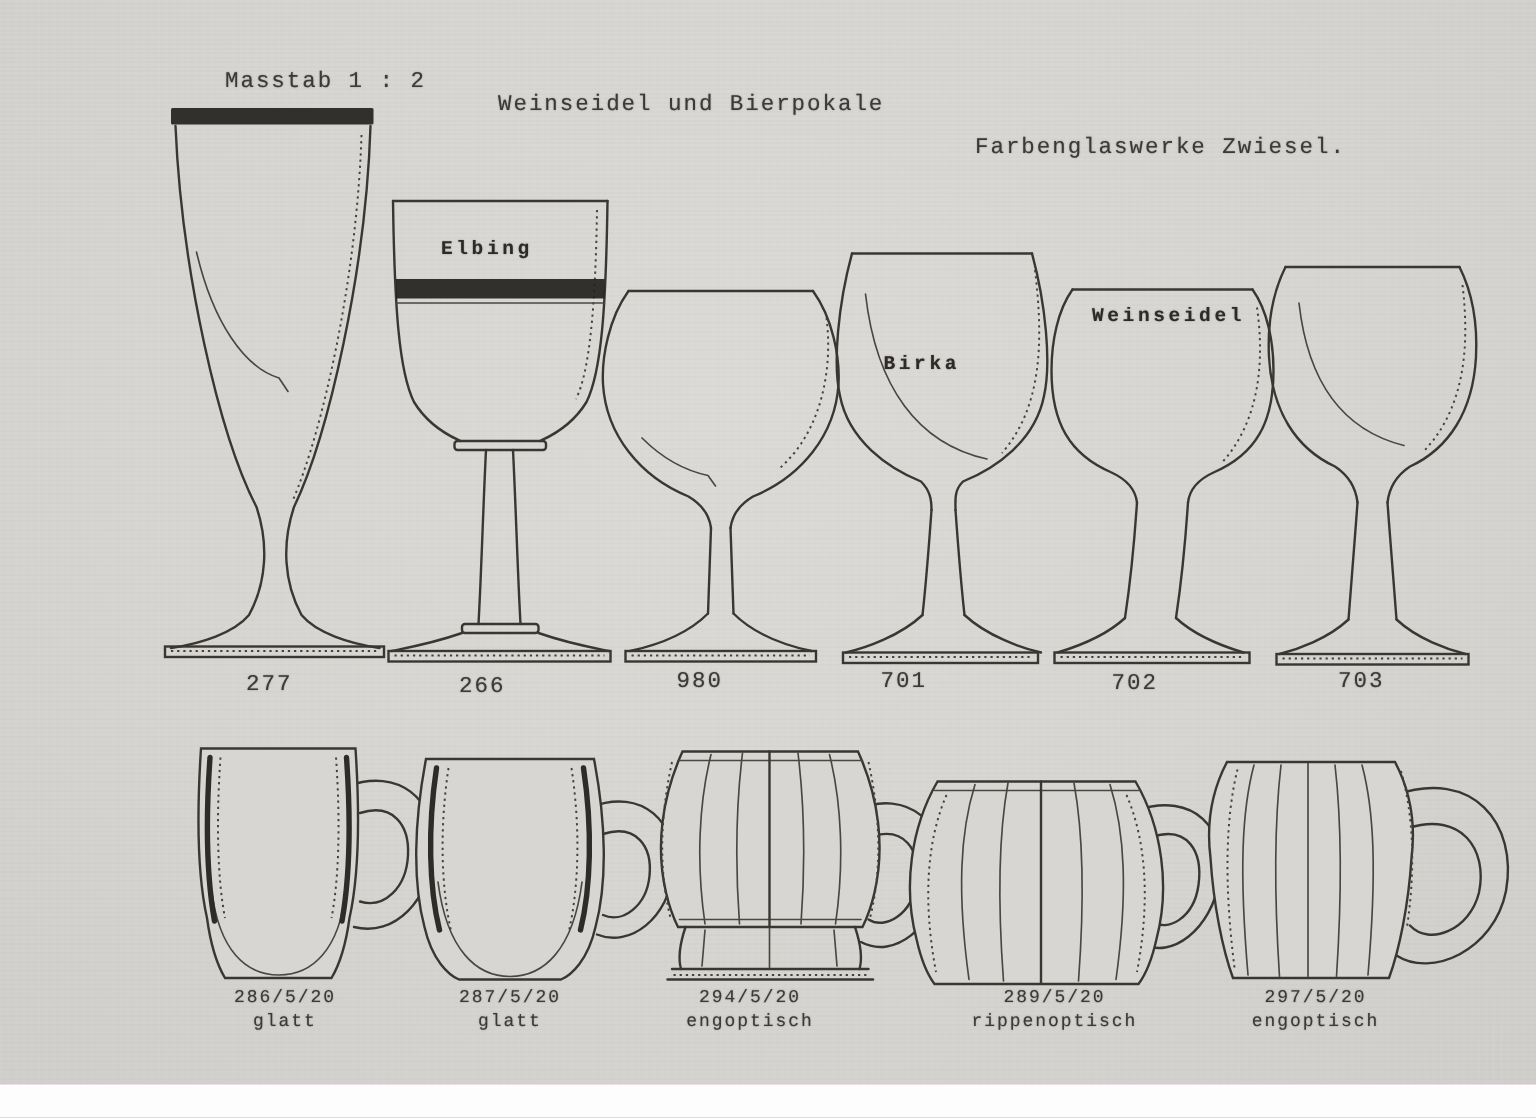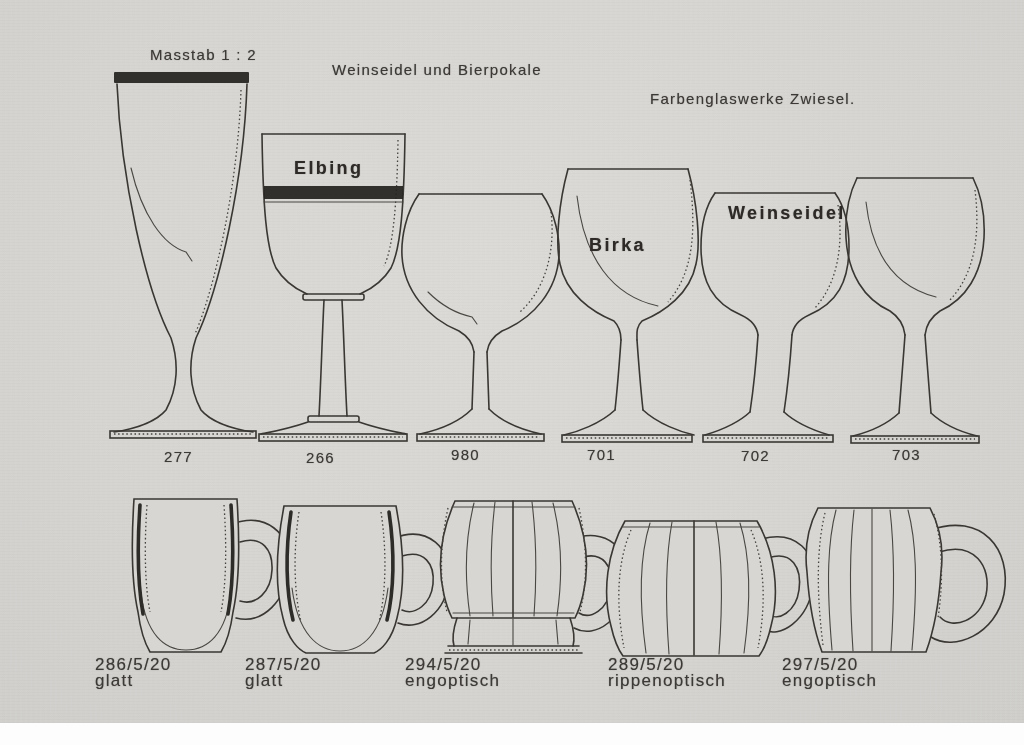--- a/index.html
+++ b/index.html
@@ -1,34 +1,34 @@
 <!DOCTYPE html>
 <html><head>
 <meta charset="utf-8">
 <style>
   html,body{margin:0;padding:0;background:#e8e8e6;}
   .page{position:relative;width:1024px;height:745px;background:#f9a8d4;overflow:hidden;
-        font-family:Liberation Sans, sans-serif;}
+        font-family:Liberation Mono, monospace;}
   .paper{position:absolute;left:0;top:0;width:1024px;height:723px;
          background:
           repeating-linear-gradient(0deg, rgba(0,0,0,.014) 0 1px, rgba(255,255,255,0) 1px 3px),
           repeating-linear-gradient(90deg, rgba(255,255,255,.03) 0 2px, rgba(255,255,255,0) 2px 5px),
           radial-gradient(ellipse at 48% 38%, #dbdad6 0%, #d6d5d1 55%, #cfcecb 100%);
          box-shadow:0 2px 4px rgba(60,58,54,.45);}
   .art{position:absolute;left:0;top:0;}
   .o{fill:none;stroke:#3a3733;stroke-width:1.6;stroke-linecap:round;}
   .thin{fill:none;stroke:#4a4742;stroke-width:1.1;stroke-linecap:round;}
   .dot{fill:none;stroke:#45423d;stroke-width:1.3;stroke-dasharray:1.5 2.6;}
   .thick{fill:none;stroke:#2e2c29;stroke-width:3.6;stroke-linecap:round;}
   .band{fill:#24221e;opacity:.92;}
   .pf{fill:#d7d6d2;}
   .txt{position:absolute;color:#3c3936;font-size:15px;letter-spacing:1.3px;white-space:pre;
        text-shadow:0 0 1px rgba(50,47,43,.5);}
-  .gname{font-weight:bold;font-size:18px;letter-spacing:2.4px;color:#2d2a27;}
-  .mlabel{position:absolute;width:190px;font-size:17px;line-height:16px;
+  .gname{font-weight:bold;font-size:13px;letter-spacing:2.4px;color:#2d2a27;}
+  .mlabel{position:absolute;width:190px;text-align:center;font-size:12px;line-height:16px;
           color:#3c3936;letter-spacing:1.3px;text-shadow:0 0 1px rgba(50,47,43,.5);}
   .edge-bottom{position:absolute;left:0;top:723px;width:1024px;height:22px;background:#fdfdfd;}
   
   .p-scale{left:150px;top:46px;}
   .p-title{left:332px;top:61px;}
   .p-company{left:650px;top:90px;}
   .p-elbing{left:294px;top:158px;}
   .p-birka{left:589px;top:189px;margin-top:46px;}
   .p-gambrinus{left:728px;top:203px;}
   .p-n277{left:164px;top:448px;}

